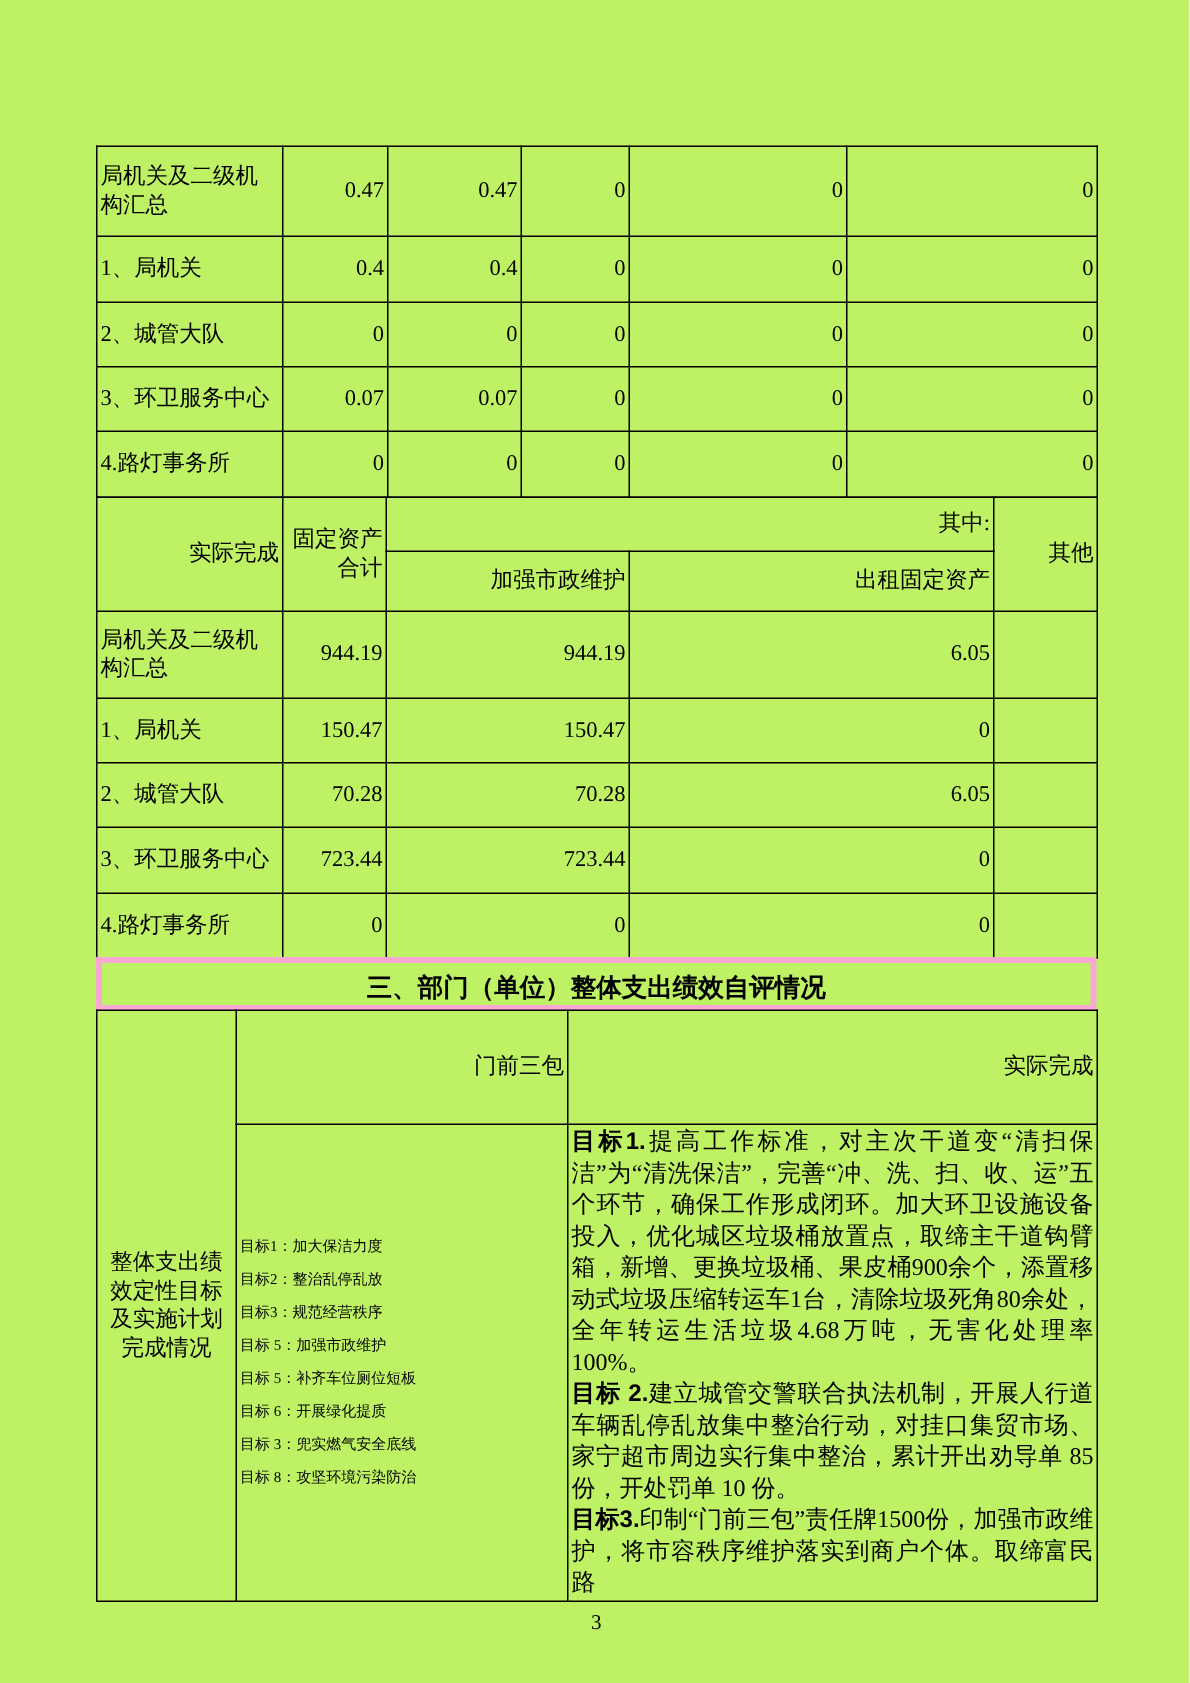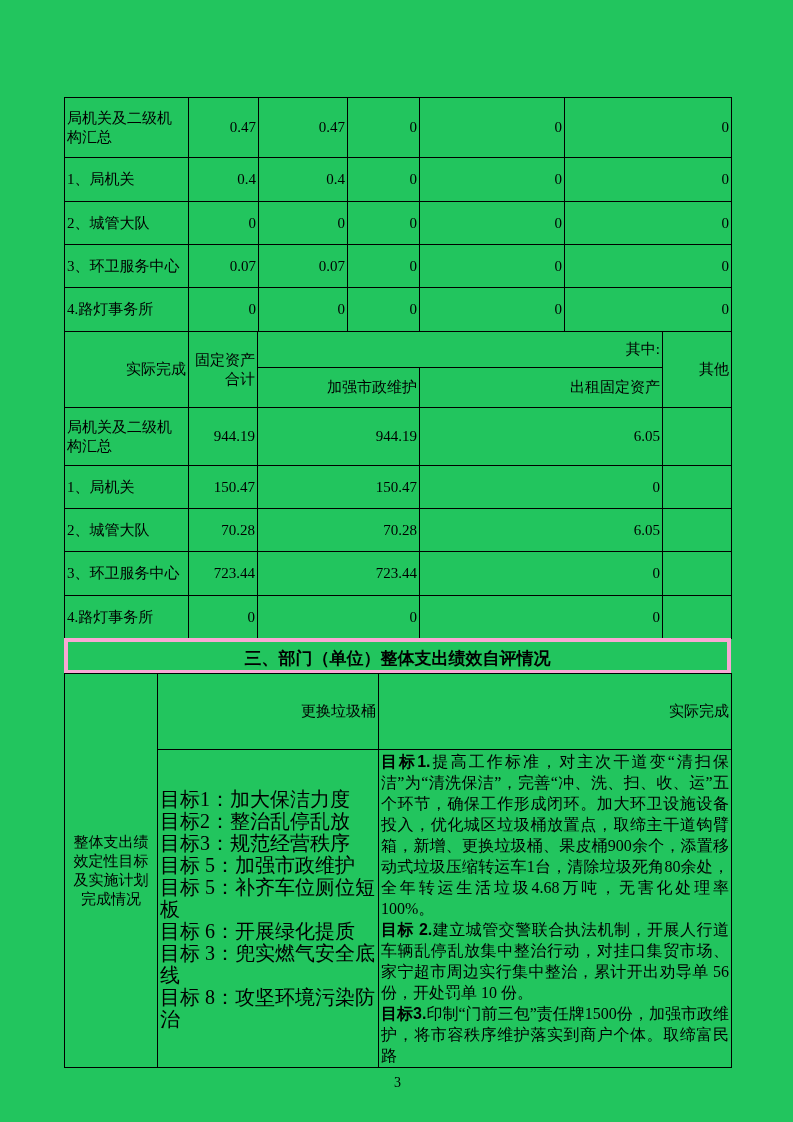--- a/index.html
+++ b/index.html
@@ -1,20 +1,20 @@
 <!DOCTYPE html>
 <html><head>
 <meta charset="utf-8">
 <style>
   html, body { margin: 0; padding: 0; background: #ffffff; }
   .page {
     position: relative;
     width: 793px;
     height: 1122px;
-    background: #22c55e;
+    background: #bef264;
     color: #000000;
     font-family: "Liberation Serif", "DejaVu Serif", serif;
     overflow: hidden;
   }
   .content {
     position: absolute;
     left: 64px;
     top: 97px;
     width: 667px;
   }
@@ -54,21 +54,21 @@
     font-weight: bold;
     font-family: "Liberation Sans", "DejaVu Sans", sans-serif;
   }
   td.tc-label {
     text-align: center;
     line-height: 22px;
     padding: 0 6px;
     font-family: Liberation Serif, serif;
   }
   td.goals { vertical-align: middle; padding: 0 2px 0 7px; }
-  .goal { font-size: 20px; line-height: 22px; }
+  .goal { font-size: 10px; line-height: 22px; }
   td.actual {
     vertical-align: top;
     padding: 4px 4px 2px 5px;
     text-align: justify;
   }
   td.actual p { margin: 0; font-size: 16px; line-height: 21px; }
   .lead { font-weight: bold; font-family: "Liberation Sans", "DejaVu Sans", sans-serif; }
   .page-num {
     margin-top: 7px;
     text-align: center;
@@ -195,37 +195,37 @@
 
     <table class="grid tc">
       <colgroup>
         <col style="width:93px">
           <col style="width:221px">
           <col style="width:353px">
       </colgroup>
       <tbody>
         <tr class="hC1">
           <td class="tc-label" rowspan="2">整体支出绩效定性目标及实施计划完成情况</td>
-          <td class="ctr">更换垃圾桶</td>
+          <td class="ctr">门前三包</td>
           <td class="ctr">实际完成</td>
         </tr>
         <tr class="hC2">
           <td class="goals">
             <div class="goal">目标1：加大保洁力度</div>
             <div class="goal">目标2：整治乱停乱放</div>
             <div class="goal">目标3：规范经营秩序</div>
             <div class="goal">目标 5：加强市政维护</div>
             <div class="goal">目标 5：补齐车位厕位短板</div>
             <div class="goal">目标 6：开展绿化提质</div>
             <div class="goal">目标 3：兜实燃气安全底线</div>
             <div class="goal">目标 8：攻坚环境污染防治</div>
           </td>
           <td class="actual">
             <p><span class="lead">目标1.</span><span>提高工作标准，对主次干道变“清扫保洁”为“清洗保洁”，完善“冲、洗、扫、收、运”五个环节，确保工作形成闭环。加大环卫设施设备投入，优化城区垃圾桶放置点，取缔主干道钩臂箱，新增、更换垃圾桶、果皮桶900余个，添置移动式垃圾压缩转运车1台，清除垃圾死角80余处，全年转运生活垃圾4.68万吨，无害化处理率100%。</span></p>
-            <p><span class="lead">目标 2.</span><span>建立城管交警联合执法机制，开展人行道车辆乱停乱放集中整治行动，对挂口集贸市场、家宁超市周边实行集中整治，累计开出劝导单 56 份，开处罚单 10 份。</span></p>
+            <p><span class="lead">目标 2.</span><span>建立城管交警联合执法机制，开展人行道车辆乱停乱放集中整治行动，对挂口集贸市场、家宁超市周边实行集中整治，累计开出劝导单 85 份，开处罚单 10 份。</span></p>
             <p><span class="lead">目标3.</span><span>印制“门前三包”责任牌1500份，加强市政维护，将市容秩序维护落实到商户个体。取缔富民路</span></p>
           </td>
         </tr>
       </tbody>
     </table>
 
     <div class="page-num">3</div>
   </div>
 </div>
 

